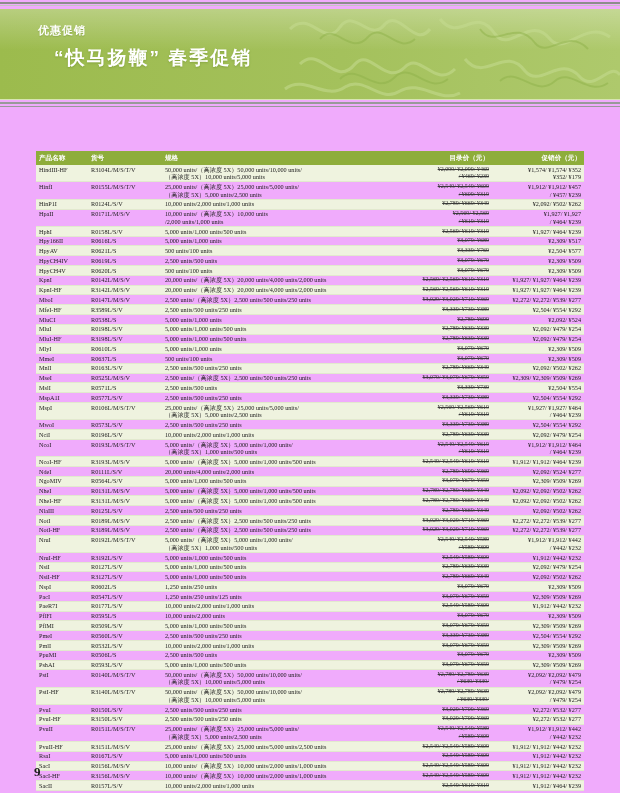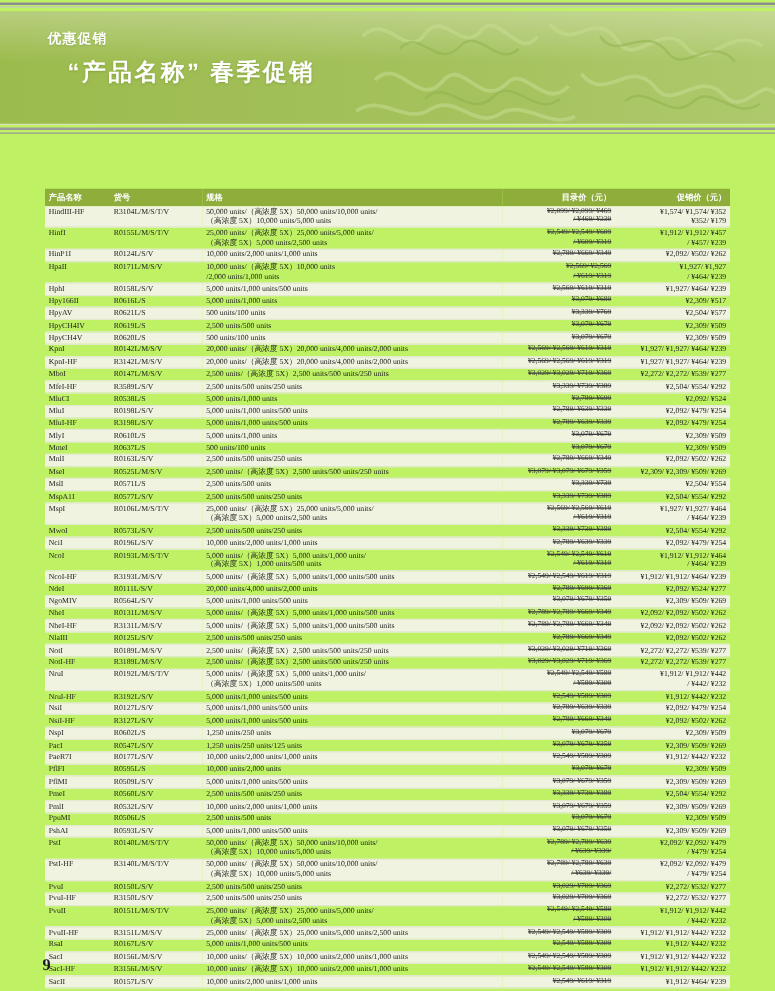--- a/index.html
+++ b/index.html
@@ -1,16 +1,16 @@
 <!DOCTYPE html>
 <html><head>
 <meta charset="utf-8">
 <style>
   html,body{margin:0;padding:0;background:#fff;}
-  .page{position:relative;width:620px;height:793px;background:#bef264;overflow:hidden;
+  .page{position:relative;width:620px;height:793px;background:#f0abfc;overflow:hidden;
         font-family:"Liberation Sans",sans-serif;}
   .rule{position:absolute;left:0;right:0;}
   .rule-top-a{top:2px;height:2px;background:#8d8d8d;}
   .rule-top-b{top:5px;height:1px;background:#c4c4c4;}
   .rule-bot-a{top:102px;height:2px;background:#9a9a9a;}
   .rule-bot-b{top:106px;height:1px;background:#9a9a9a;}
   .banner{position:absolute;left:0;top:9px;width:620px;height:91px;
           background:linear-gradient(180deg,rgba(255,255,255,.28),rgba(255,255,255,0) 45%),
                      linear-gradient(90deg,#9cbb4d 0%,#a4c15c 55%,#aec96c 100%);}
   .banner-bottom-edge{position:absolute;left:0;top:99px;height:1px;background:#d7e5b2;width:100%;}
@@ -53,21 +53,21 @@
         <path d="M5,80 C25,65 45,92 65,78 C85,66 100,95 120,82 C140,70 160,95 180,84"></path>
       </g>
       <g fill="none" stroke="#8fb24a" stroke-width="2" opacity="0.5">
         <path d="M40,30 C55,12 70,48 88,28 C103,12 118,46 135,30"></path>
         <path d="M200,20 C215,42 235,8 255,34 C268,50 288,18 308,40"></path>
         <path d="M60,70 C78,52 95,88 115,68 C132,52 148,86 168,70"></path>
         <path d="M220,72 C238,56 255,90 275,72 C290,58 308,88 328,74"></path>
       </g>
     </svg>
     <div class="eyebrow">优惠促销</div>
-    <div class="title">“产品名称” 春季促销</div>
+    <div class="title">“快马扬鞭” 春季促销</div>
   </div>
   <div class="banner-bottom-edge"></div>
 
   <div class="rule rule-bot-a"></div>
   <div class="rule rule-bot-b"></div>
 
   <div class="table-wrap">
     <table>
       <colgroup>
         <col style="width:52px">

